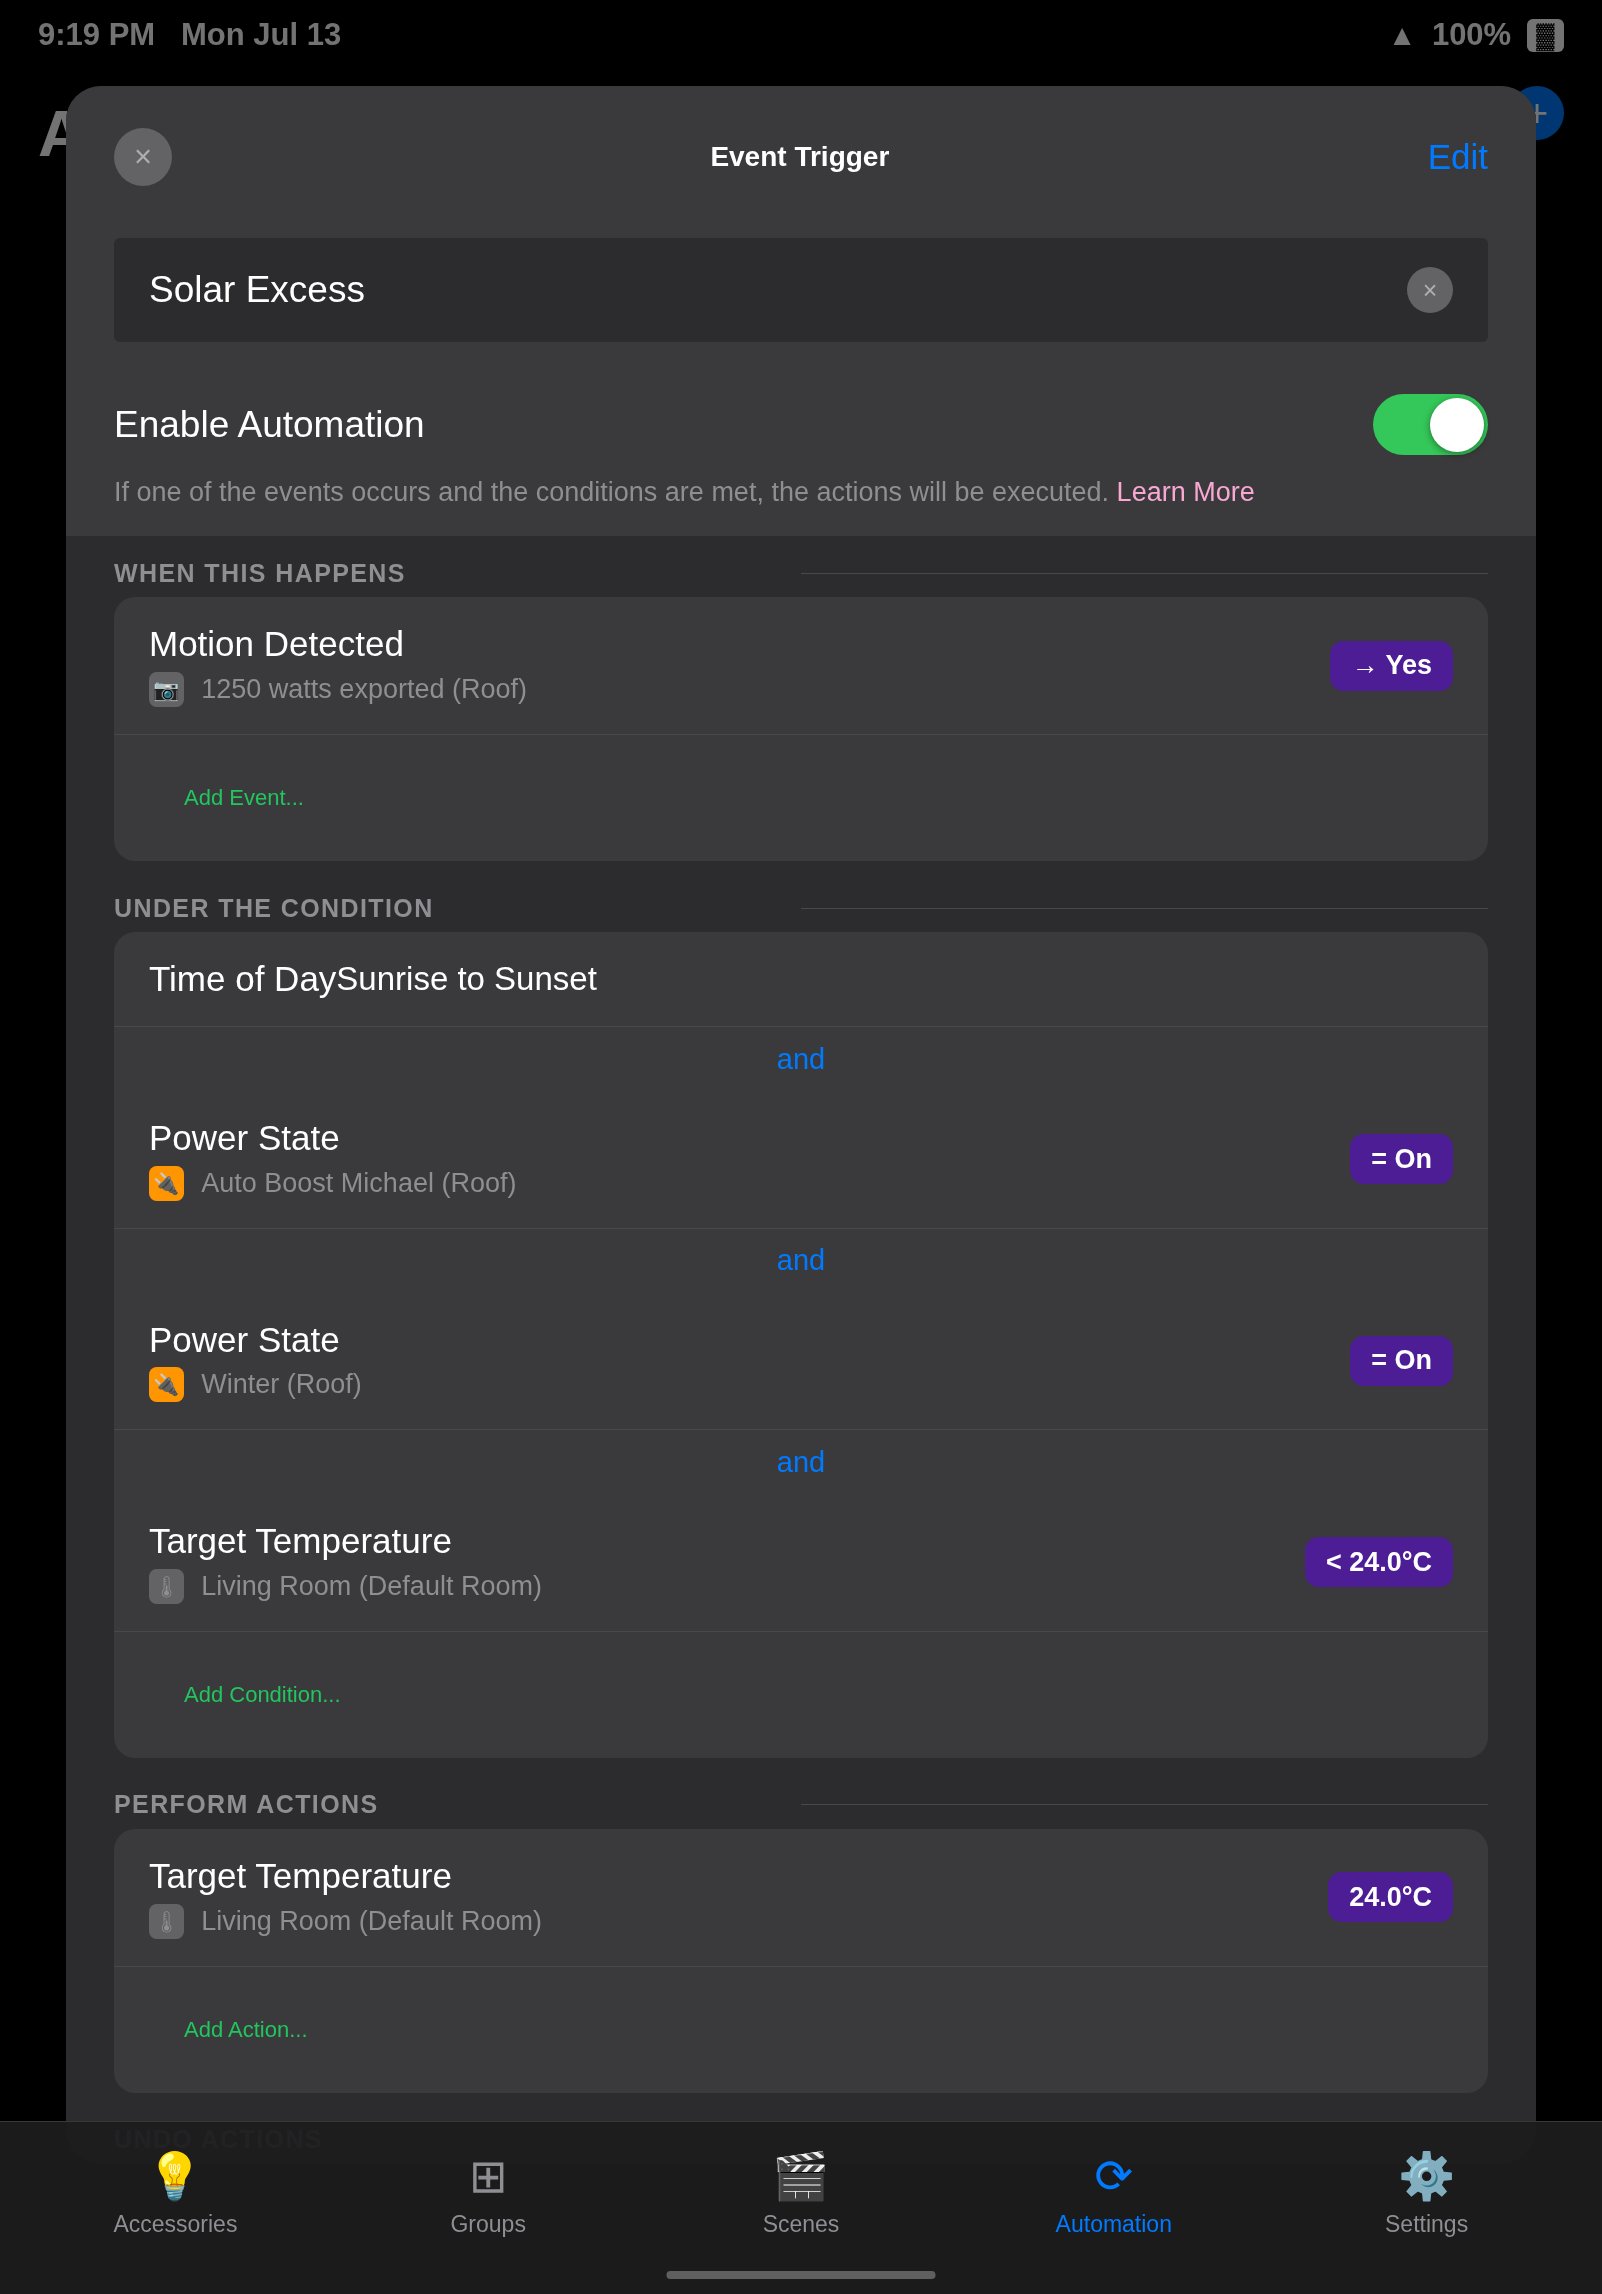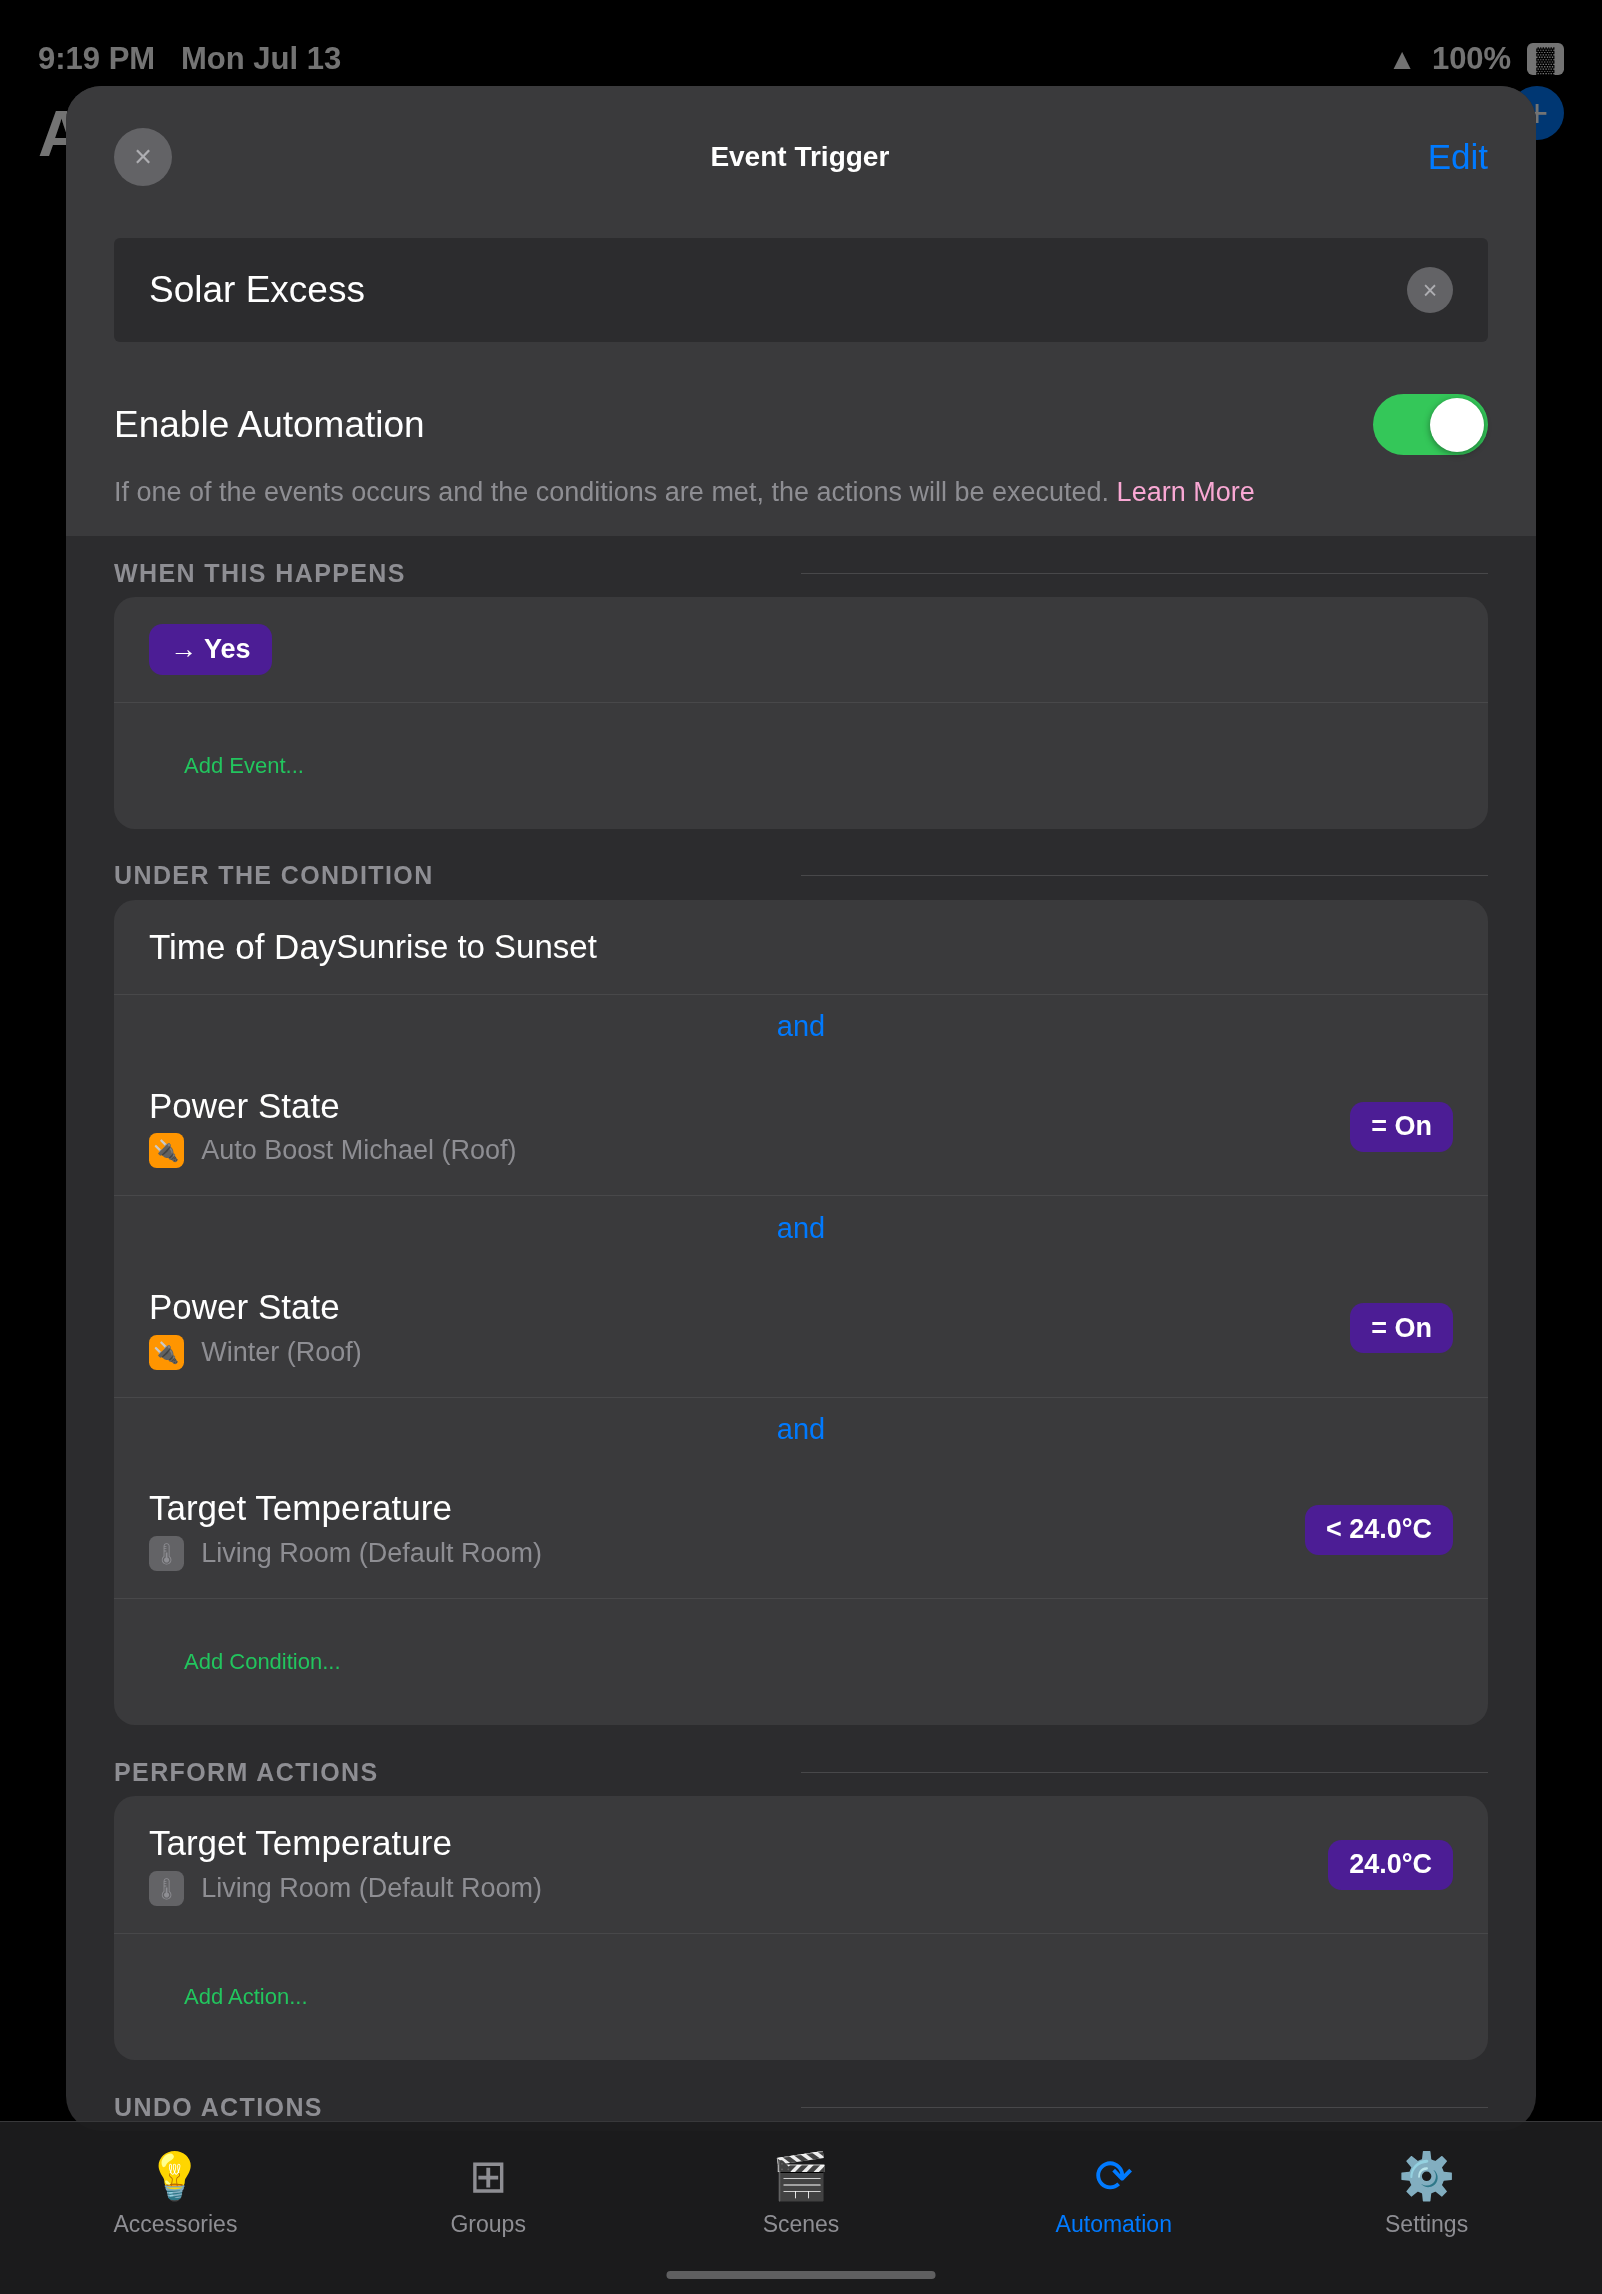--- a/index.html
+++ b/index.html
@@ -9,21 +9,21 @@
       background: #000;
       font-family: -apple-system, 'SF Pro Display', 'Helvetica Neue', sans-serif;
       overflow: hidden;
       position: relative;
     }
 
     
     .status-bar {
       display: flex;
       justify-content: space-between;
-      align-items: flex-end;
+      align-items: flex-start;
       padding: 17.3px 38px 0;
       color: #fff;
       font-size: 31px;
       font-weight: 600;
       height: 77px;
     }
     .status-bar-right {
       display: flex;
       align-items: center;
       gap: 15.4px;
@@ -410,20 +410,27 @@
       </div>
     </div>
 
     <div class="section-divider">
       <span class="section-label">WHEN THIS HAPPENS</span>
       <div class="divider-line"></div>
     </div>
     <div class="card-section">
       <div class="card">
         <div class="card-row">
+          <div class="card-row-left">
+            <div class="card-row-title">Motion Detected</div>
+            <div class="card-row-sub">
+              <span class="sensor-emoji">📷</span>
+              <span>1250 watts exported (Roof)</span>
+            </div>
+          </div>
           <div class="badge badge-blue">→ Yes</div>
         </div>
         <div class="card-row">
           <span class="add-link">Add Event...</span>
         </div>
       </div>
     </div>
 
     <div class="section-divider">
       <span class="section-label">UNDER THE CONDITION</span>

